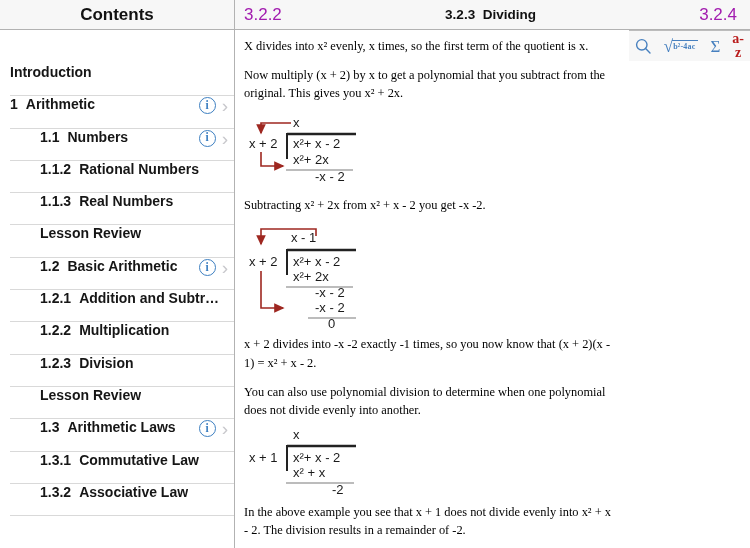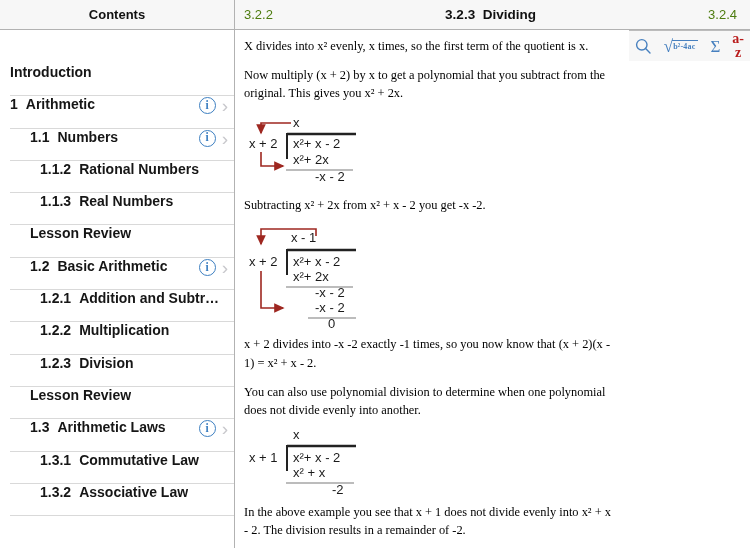--- a/index.html
+++ b/index.html
@@ -2,34 +2,34 @@
 <html><head>
 <meta charset="utf-8">
 <style>
   * { box-sizing: border-box; margin: 0; padding: 0; }
   body { width: 750px; height: 548px; background: #fff; font-family: "Liberation Sans", sans-serif; }
   .app { width: 750px; height: 548px; display: flex; flex-direction: column; overflow: hidden; background: #fff; }
 
   
   .topbar { height: 30px; flex: 0 0 30px; background: #f7f7f7; border-bottom: 1px solid #b2b2b2; display: flex; }
   .tb-left { width: 235px; flex: 0 0 235px; border-right: 1px solid #b2b2b2; display: flex; align-items: center; justify-content: center; }
-  .tb-left .tb-title { font-size: 13px; font-weight: bold; color: #111; }
+  .tb-left .tb-title { font-size: 17px; font-weight: bold; color: #111; }
   .tb-right { flex: 1; display: flex; align-items: center; padding: 0 13px 0 9px; }
-  .tb-link { color: #4d7c0f; font-size: 13px; text-decoration: none; cursor: pointer; }
+  .tb-link { color: #a21caf; font-size: 17px; text-decoration: none; cursor: pointer; }
   .tb-center { flex: 1; text-align: center; font-size: 13.5px; font-weight: bold; color: #111; white-space: pre; }
 
   
   .body-row { flex: 1; display: flex; min-height: 0; }
 
   
   .sidebar { width: 235px; flex: 0 0 235px; border-right: 1px solid #b2b2b2; background: #fff; overflow: hidden; padding-top: 34px; }
   .toc-row { height: 32.3px; display: flex; align-items: flex-start; position: relative; cursor: pointer; font-weight: bold; font-size: 14px; color: #161616; }
   .toc-row::after { content: ""; position: absolute; left: 10px; right: 0; bottom: 0; height: 1px; background: #d9d9d9; }
   .lvl0 { padding-left: 10px; }
-  .lvl1 { padding-left: 30px; }
+  .lvl1 { padding-left: 40px; }
   .lvl2 { padding-left: 40px; }
   .toc-num:not(:empty) { margin-right: 8px; }
   .toc-label { white-space: nowrap; overflow: hidden; }
   .row-icons { position: absolute; right: 6px; display: flex; align-items: center; gap: 6px; }
   .info-btn { width: 17px; height: 17px; border: 1.3px solid #3d7fc1; border-radius: 50%; color: #3d7fc1; font-family: "Liberation Serif", serif; font-size: 11.5px; font-weight: bold; display: flex; align-items: center; justify-content: center; background: #fff; cursor: pointer; line-height: 1; }
   .chevron { color: #c8c8cc; font-size: 19px; font-weight: normal; line-height: 1; font-family: "Liberation Sans", sans-serif; }
 
   
   .content-col { flex: 1; display: flex; flex-direction: row; min-width: 0; }
   .content { flex: 1; overflow: hidden; padding: 7px 13px 0 9px; }

